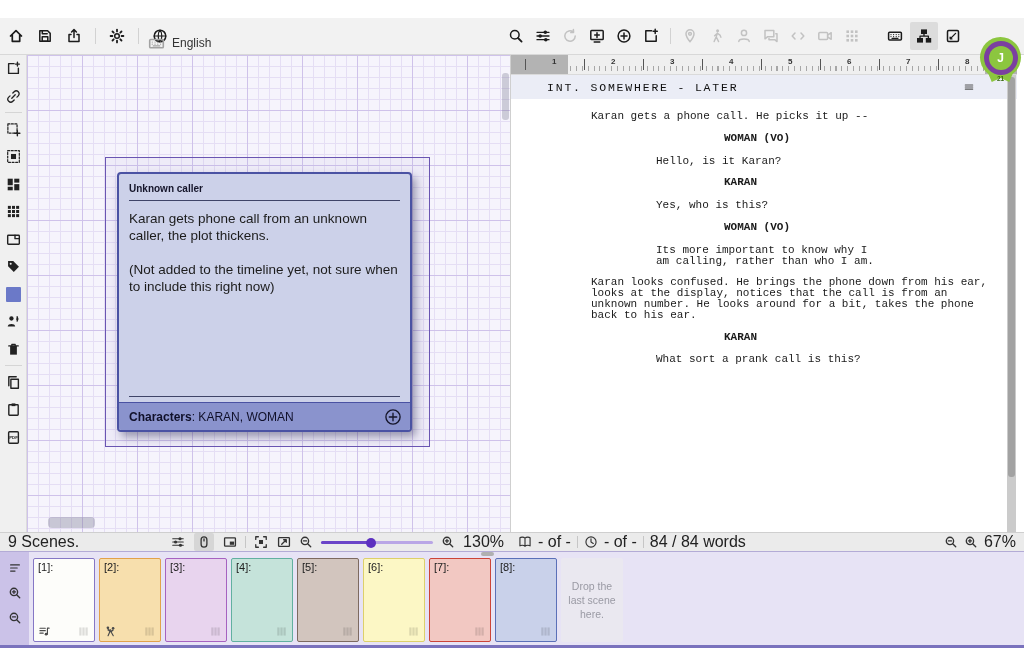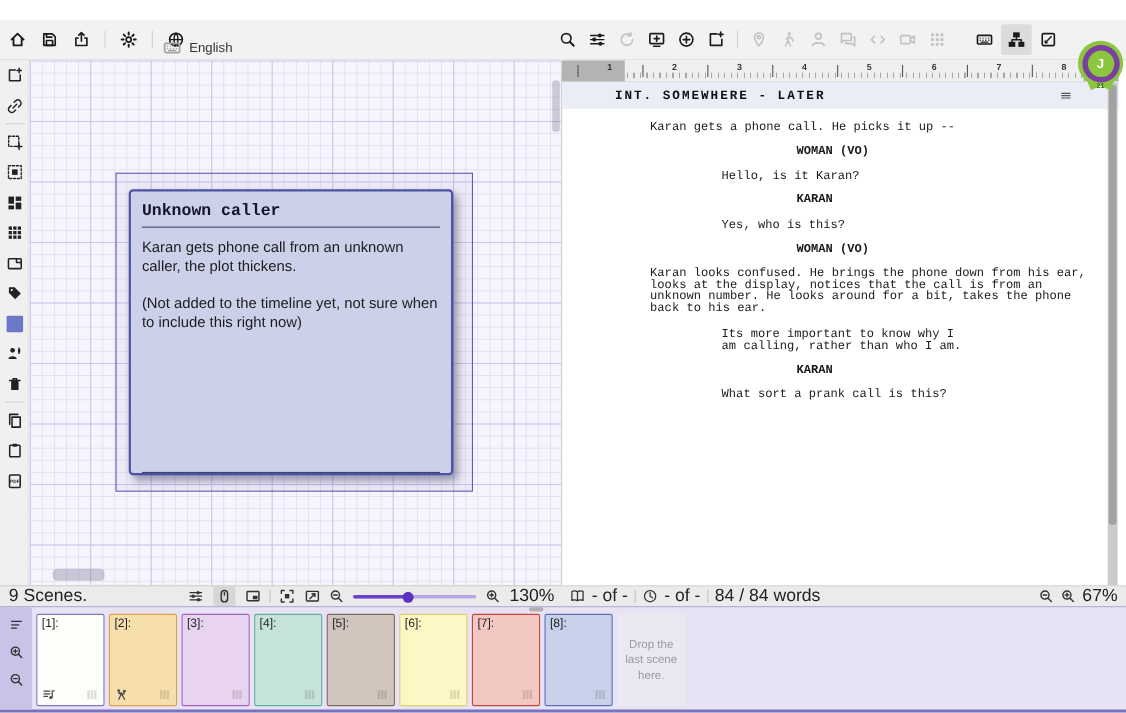--- a/index.html
+++ b/index.html
@@ -50,21 +50,21 @@
     background-color:#f6f4fc;
     background-image:
       linear-gradient(#cfc2ea 1px,transparent 1px),linear-gradient(90deg,#cfc2ea 1px,transparent 1px),
       linear-gradient(#e5def4 1px,transparent 1px),linear-gradient(90deg,#e5def4 1px,transparent 1px);
     background-size:55px 55px,55px 55px,11px 11px,11px 11px;}
   .group-rect{position:absolute;left:78px;top:102px;width:325px;height:290px;border:1px solid #6a55b2;background:rgba(170,155,220,.10);}
   .unused-header{position:absolute;left:70px;top:67px;width:198px;height:38px;background:#dcd2f1;border:1px solid #a28bd4;display:flex;align-items:center;padding-left:10px;}
   .uh-title{font-size:16.5px;font-weight:bold;color:#0e0e14;letter-spacing:.1px;}
   .uh-count{font-size:12px;color:#2c2c34;margin-left:2px;}
   .scene-card{position:absolute;left:90px;top:117px;width:295px;height:260px;background:#ccd1e9;border:2px solid #4a52a3;border-radius:4px;box-shadow:4px 5px 8px rgba(50,50,90,.45);display:flex;flex-direction:column;}
-  .sc-title{padding:9px 10px 6px;font-size:15px;font-weight:bold;color:#15152a;font-family:Liberation Mono, monospace;}
+  .sc-title{padding:9px 10px 6px;font-size:10px;font-weight:bold;color:#15152a;}
   .sc-div{margin:0 10px;border-top:1.5px solid #3f4468;}
   .sc-body{flex:1;padding:9px 10px 0;font-size:13.5px;line-height:17px;color:#1c1c1c;overflow:hidden;}
   .sc-body p{margin:0 0 17px;}
   .sc-line{margin:0 10px;border-top:1px solid #3f4468;}
   .sc-footer{height:28px;margin-top:5px;background:#8a93cd;border-top:1px solid #4a52a3;display:flex;align-items:center;padding:0 8px 0 10px;font-size:12px;color:#10102a;border-radius:0 0 2px 2px;}
   .sc-footer b{font-weight:bold;}
   .sc-add{margin-left:auto;width:18px;height:18px;color:#15152a;display:inline-flex;}
   .hthumb{position:absolute;left:21px;top:462px;width:47px;height:11px;background:rgba(125,125,150,.38);border-radius:4px;}
   .vthumb{position:absolute;right:1px;top:18px;width:7px;height:47px;background:rgba(125,125,150,.35);border-radius:3px;}
 
@@ -85,21 +85,21 @@
   .zoomtext{min-width:32px;text-align:right;}
 
   
   .editor{position:absolute;left:510px;top:55px;width:514px;height:477px;background:#fff;border-left:1px solid #cfcfcf;}
   .ruler{position:absolute;left:0;top:0;width:506px;height:20px;background:#efefef;border-bottom:1px solid #dadada;}
   .ruler::before{content:"";position:absolute;left:0;right:0;bottom:3px;height:5px;background:repeating-linear-gradient(90deg,rgba(0,0,0,.30) 0 1px,transparent 1px 5.9px);}
   .rdark{position:absolute;top:0;bottom:0;background:#b3b3b3;}
   .rnum{position:absolute;top:2px;font-size:8px;font-weight:bold;color:#333;}
   .rpipe{position:absolute;top:4px;width:1.5px;height:11px;background:#555;}
   .heading-bar{position:absolute;left:0;top:20px;width:506px;height:24px;background:#ebedf6;display:flex;align-items:center;}
-  .heading-text{margin-left:48px;font-family:"Liberation Mono","DejaVu Sans Mono",monospace;font-weight:bold;font-size:11.5px;letter-spacing:1.8px;color:#111;}
+  .heading-text{margin-left:36px;font-family:"Liberation Mono","DejaVu Sans Mono",monospace;font-weight:normal;font-size:11.5px;letter-spacing:1.8px;color:#111;}
   .heading-menu{margin-left:auto;margin-right:42px;width:12px;height:12px;color:#555;display:inline-flex;}
   .script{position:absolute;left:0;top:44px;width:506px;bottom:0;padding:12px 0 0 80px;font-family:"Liberation Mono","DejaVu Sans Mono",monospace;font-size:11px;line-height:10.8px;color:#1a1a1a;overflow:hidden;}
   .blk{white-space:pre-wrap;}
   .blk.action{width:400px;margin-top:11px;}
   .blk.action:first-child{margin-top:0;}
   .blk.character{margin:11px 0 0 133px;font-weight:bold;}
   .blk.dialogue{width:228px;margin:12px 0 0 65px;}
   .escroll{position:absolute;left:496px;top:20px;width:9px;bottom:0;background:#cbcbcb;}
   .escroll .thumb{position:absolute;left:1px;right:1px;top:2px;height:400px;background:#a2a2a2;border-radius:3px;}
 
@@ -459,20 +459,29 @@
   <div class="canvas">
     <div class="group-rect"></div>
     <div class="scene-card">
       <div class="sc-title">Unknown caller</div>
       <div class="sc-div"></div>
       <div class="sc-body">
         <p>Karan gets phone call from an unknown caller, the plot thickens.</p>
         <p>(Not added to the timeline yet, not sure when to include this right now)</p>
       </div>
       <div class="sc-line"></div>
+      <div class="sc-footer">
+        <span><b>Characters</b><span>: KARAN, WOMAN</span></span>
+        <span class="sc-add">
+            <svg viewBox="0 0 16 16" fill="none" stroke="currentColor" stroke-width="1.5" stroke-linecap="round" stroke-linejoin="round">
+              <circle cx="8" cy="8" r="6.3" stroke-width="1.2"></circle>
+              <path d="M8 4.7 V11.3 M4.7 8 H11.3" stroke-width="1.2"></path>
+            </svg>
+          </span>
+      </div>
     </div>
     <div class="hthumb"></div>
     <div class="vthumb"></div>
   </div>
 
   <div class="statusbar">
     <div class="sb-left">
       <span>9 Scenes.</span>
       <div class="iconrow ml-auto">
           <span class="tbtn">
@@ -615,22 +624,22 @@
           </svg>
         </span>
     </div>
     <div class="script" id="script">
         <div class="blk action">Karan gets a phone call. He picks it up --</div>
         <div class="blk character">WOMAN (VO)</div>
         <div class="blk dialogue">Hello, is it Karan?</div>
         <div class="blk character">KARAN</div>
         <div class="blk dialogue">Yes, who is this?</div>
         <div class="blk character">WOMAN (VO)</div>
+        <div class="blk dialogue">Its more important to know why I am calling, rather than who I am.</div>
         <div class="blk action">Karan looks confused. He brings the phone down from his ear, looks at the display, notices that the call is from an unknown number. He looks around for a bit, takes the phone back to his ear.</div>
-        <div class="blk dialogue">Its more important to know why I am calling, rather than who I am.</div>
         <div class="blk character">KARAN</div>
         <div class="blk dialogue">What sort a prank call is this?</div>
       </div>
     <div class="escroll">
         <div class="thumb"></div>
       </div>
   </div>
 
   <div class="timeline">
     <div class="tl-tools">

